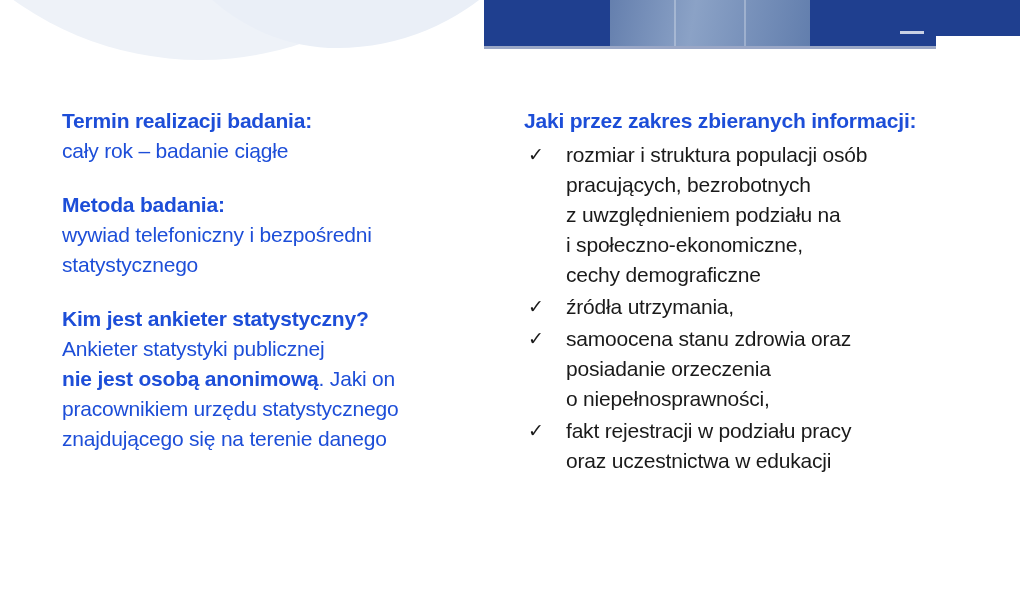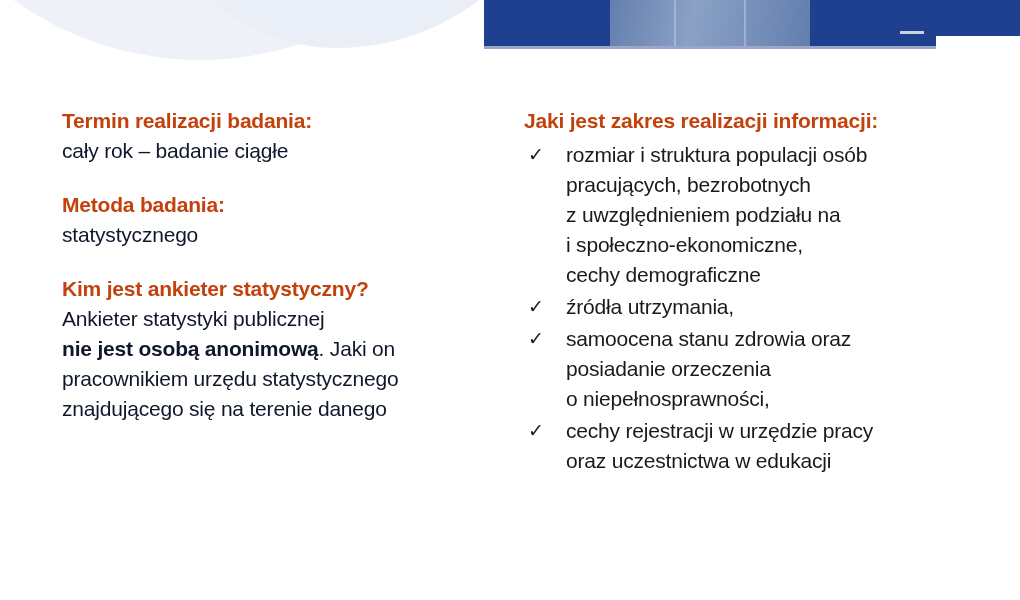--- a/index.html
+++ b/index.html
@@ -123,29 +123,29 @@
     width: 430px;
   }
   .col-right {
     position: absolute;
     left: 524px;
     top: 48px;
     width: 470px;
   }
 
   .heading {
-    color: #c2410c;
+    color: #1d4ed8;
     font-weight: bold;
     font-size: 21px;
     line-height: 26px;
     margin: 0 0 2px 0;
     letter-spacing: -0.2px;
   }
   .body-text {
-    color: #0f172a;
+    color: #1d4ed8;
     font-size: 21px;
     line-height: 30px;
     margin: 0;
     letter-spacing: -0.2px;
   }
   .block {
     margin-bottom: 26px;
   }
   .block:last-child {
     margin-bottom: 16px;
@@ -208,35 +208,36 @@
 
   <div class="col-left">
 
     <div class="block">
       <div class="heading">Termin realizacji badania:</div>
       <p class="body-text">cały rok – badanie ciągłe</p>
     </div>
 
     <div class="block">
       <div class="heading">Metoda badania:</div>
+      <p class="body-text">wywiad telefoniczny i bezpośredni</p>
       <p class="body-text">statystycznego</p>
     </div>
 
     <div class="block">
       <div class="heading">Kim jest ankieter statystyczny?</div>
       <p class="body-text">Ankieter statystyki publicznej</p>
       <p class="body-text"><span class="bold-inline">nie jest osobą anonimową</span><span>. Jaki on</span></p>
       <p class="body-text">pracownikiem urzędu statystycznego</p>
       <p class="body-text">znajdującego się na terenie danego</p>
     </div>
 
   </div>
 
   <div class="col-right">
-    <div class="heading">Jaki jest zakres realizacji informacji:</div>
+    <div class="heading">Jaki przez zakres zbieranych informacji:</div>
 
     <ul class="check-list">
 
       <li class="check-item">
         <span class="check-mark">✓</span>
         <span class="check-line">rozmiar i struktura populacji osób</span>
         <span class="check-line">pracujących, bezrobotnych</span>
         <span class="check-line">z uwzględnieniem podziału na</span>
         <span class="check-line">i społeczno-ekonomiczne,</span>
         <span class="check-line">cechy demograficzne</span>
@@ -249,20 +250,20 @@
 
       <li class="check-item">
         <span class="check-mark">✓</span>
         <span class="check-line">samoocena stanu zdrowia oraz</span>
         <span class="check-line">posiadanie orzeczenia</span>
         <span class="check-line">o niepełnosprawności,</span>
       </li>
 
       <li class="check-item">
         <span class="check-mark">✓</span>
-        <span class="check-line">cechy rejestracji w urzędzie pracy</span>
+        <span class="check-line">fakt rejestracji w podziału pracy</span>
         <span class="check-line">oraz uczestnictwa w edukacji</span>
       </li>
 
     </ul>
   </div>
 
 </div>
 
 </body></html>

